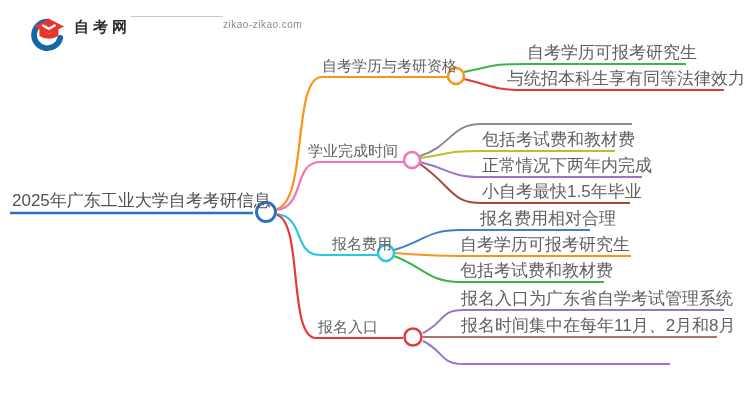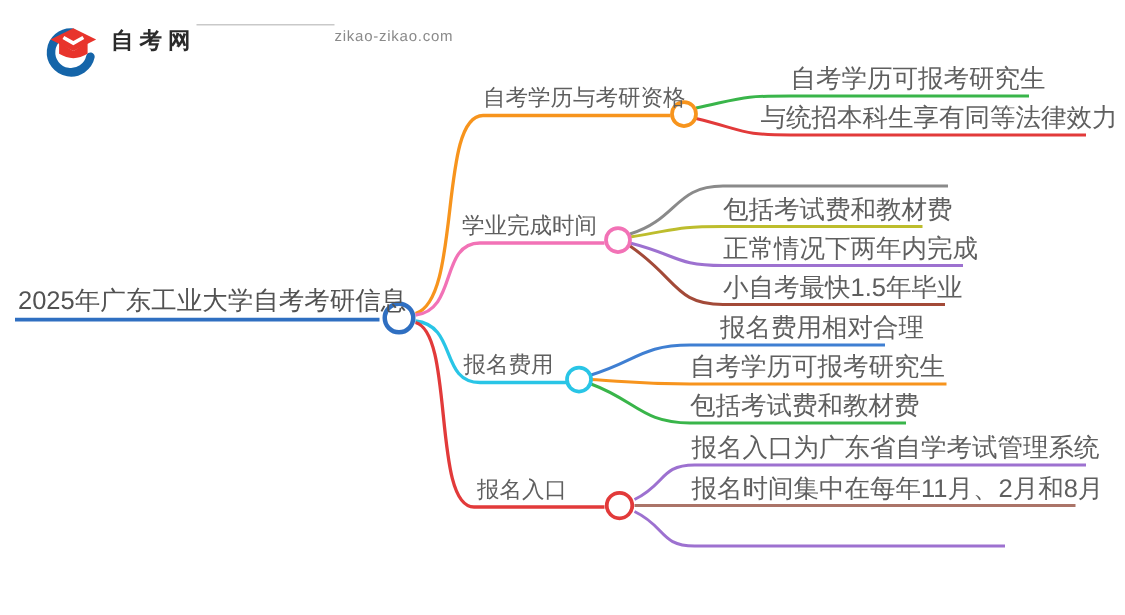--- a/index.html
+++ b/index.html
@@ -78,21 +78,21 @@
 
   <div class="node branch-label" style="left:322px;top:56px;">自考学历与考研资格</div>
   <div class="node child-label" style="left:527px;top:43px;">自考学历可报考研究生</div>
   <div class="node child-label" style="left:507px;top:69px;">与统招本科生享有同等法律效力</div>
 
   <div class="node branch-label" style="left:308px;top:141px;">学业完成时间</div>
   <div class="node child-label" style="left:482px;top:130px;">包括考试费和教材费</div>
   <div class="node child-label" style="left:482px;top:156px;">正常情况下两年内完成</div>
   <div class="node child-label" style="left:482px;top:182px;">小自考最快1.5年毕业</div>
 
-  <div class="node branch-label" style="left:309px;top:234px;">报名费用</div>
+  <div class="node branch-label" style="left:332px;top:234px;">报名费用</div>
   <div class="node child-label" style="left:460px;top:209px;margin-left:20px;">报名费用相对合理</div>
   <div class="node child-label" style="left:460px;top:235px;">自考学历可报考研究生</div>
   <div class="node child-label" style="left:460px;top:261px;">包括考试费和教材费</div>
 
   <div class="node branch-label" style="left:318px;top:317px;">报名入口</div>
   <div class="node child-label" style="left:461px;top:289px;">报名入口为广东省自学考试管理系统</div>
   <div class="node child-label" style="left:461px;top:316px;">报名时间集中在每年11月、2月和8月</div>
 
 </div>
 

